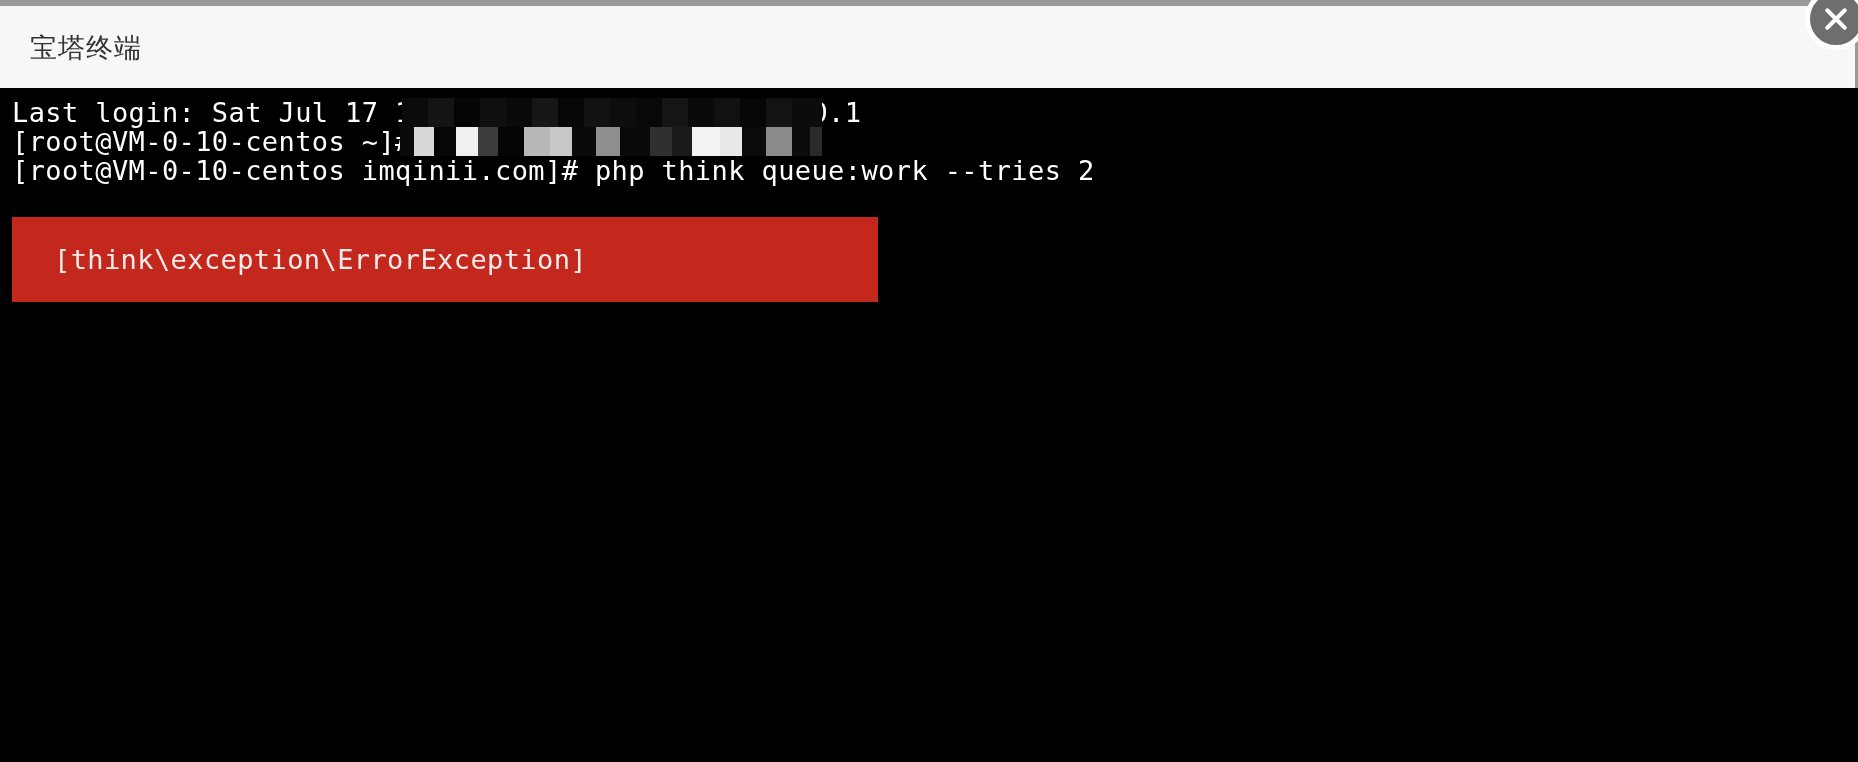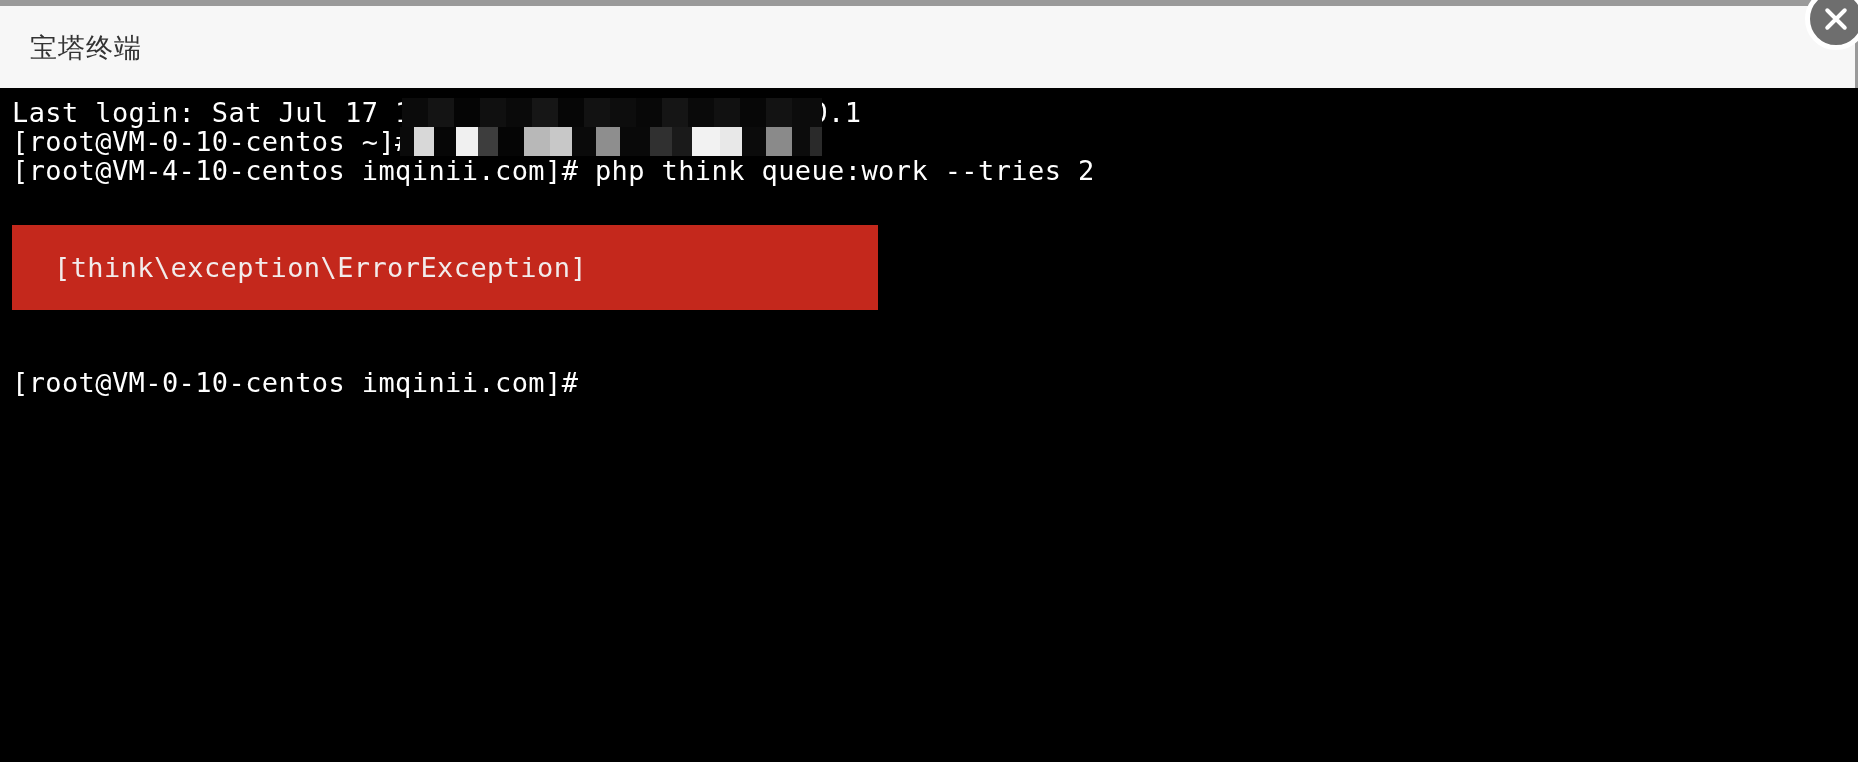--- a/index.html
+++ b/index.html
@@ -122,21 +122,21 @@
       linear-gradient(90deg,
         #0a0a0a 0 14px, #d8d8d8 14px 34px, #060606 34px 56px, #f0f0f0 56px 78px,
         #3d3d3d 78px 98px, #050505 98px 124px, #b8b8b8 124px 150px, #c8c8c8 150px 172px,
         #0a0a0a 172px 196px, #8e8e8e 196px 220px, #090909 220px 250px, #303030 250px 272px,
         #1a1a1a 272px 292px, #f2f2f2 292px 320px, #e8e8e8 320px 342px, #0b0b0b 342px 366px,
         #8a8a8a 366px 392px, #0c0c0c 392px 410px, #2a2a2a 410px 422px);
   }
 
   
   .error-box {
-    margin-top: 40px;
+    margin-top: 32px;
     width: 866px;
     background: #c4281c;
     padding: 28px 0 28px 0;
   }
 
   .error-line {
     font-family: "DejaVu Sans Mono", monospace;
     font-size: 27px;
     line-height: 29px;
     color: #f2ecec;
@@ -168,22 +168,21 @@
 
     <div class="line-wrap">
       <div class="term-line">Last login: Sat Jul 17 11:05:13 2021 from 127.0.0.1</div>
 
       <div class="term-line">[root@VM-0-10-centos ~]# </div>
 
       <div class="mosaic" id="mosaic-login"></div>
       <div class="mosaic" id="mosaic-cmd" style="top:29px;"></div>
     </div>
 
-    <div class="term-line">[root@VM-4-10-centos imqinii.com]# php think queue:work --tries 2</div>
+    <div class="term-line">[root@VM-0-10-centos imqinii.com]# php think queue:work --tries 2</div>
 
     <div class="error-box">
       <div class="error-line">[think\exception\ErrorException]</div>
     </div>
 
-    <div class="term-line after-error">[root@VM-0-10-centos imqinii.com]#</div>
 
   </div>
 </div>
 
 </body></html>

